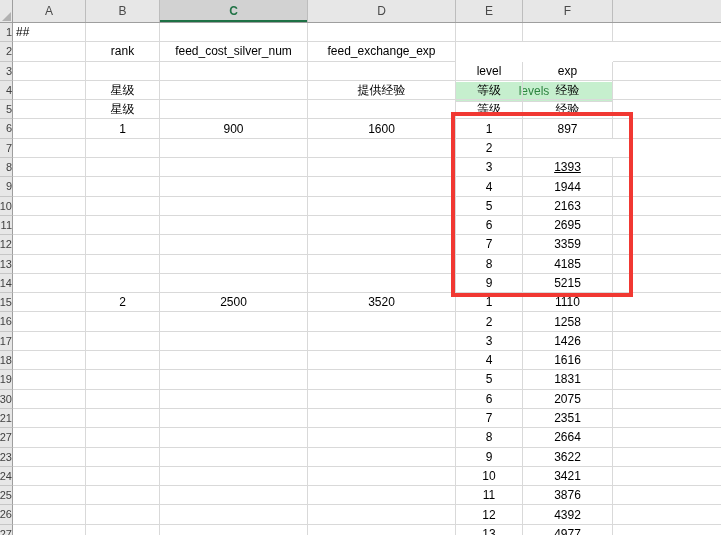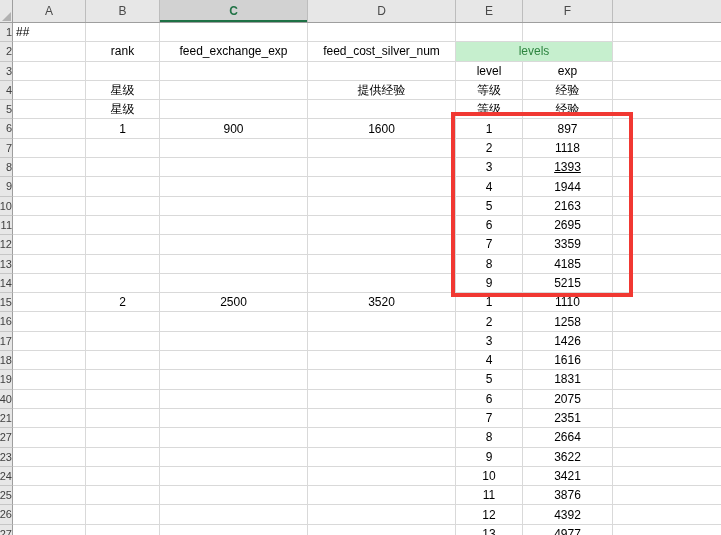--- a/index.html
+++ b/index.html
@@ -59,23 +59,23 @@
         <div class="cell" style="width: 148px;"></div>
         <div class="cell" style="width: 148px;"></div>
         <div class="cell" style="width: 67px;"></div>
         <div class="cell" style="width: 90px;"></div>
         <div class="cell filler" style="width: 108px;"></div>
       </div>
       <div class="row">
         <div class="rowhdr">2</div>
         <div class="cell" style="width: 73px;"></div>
         <div class="cell" style="width: 74px;">rank</div>
+        <div class="cell" style="width: 148px;">feed_cost_silver_num</div>
         <div class="cell" style="width: 148px;">feed_exchange_exp</div>
-        <div class="cell" style="width: 148px;">feed_cost_silver_num</div>
-        <div class="cell good" style="width: 157px;">levels</div>
+        <div class="cell good" style="width: 157px; margin-top: 40px;">levels</div>
         <div class="cell filler" style="width: 108px;"></div>
       </div>
       <div class="row">
         <div class="rowhdr">3</div>
         <div class="cell" style="width: 73px;"></div>
         <div class="cell" style="width: 74px;"></div>
         <div class="cell" style="width: 148px;"></div>
         <div class="cell" style="width: 148px;"></div>
         <div class="cell" style="width: 67px;">level</div>
         <div class="cell" style="width: 90px;">exp</div>
@@ -111,21 +111,20 @@
         <div class="cell" style="width: 90px;">897</div>
         <div class="cell filler" style="width: 108px;"></div>
       </div>
       <div class="row">
         <div class="rowhdr">7</div>
         <div class="cell" style="width: 73px;"></div>
         <div class="cell" style="width: 74px;"></div>
         <div class="cell" style="width: 148px;"></div>
         <div class="cell" style="width: 148px;"></div>
         <div class="cell" style="width: 67px;">2</div>
-        <div class="cell" style="width: 90px;">1118</div>
         <div class="cell filler" style="width: 108px;"></div>
       </div>
       <div class="row">
         <div class="rowhdr">8</div>
         <div class="cell" style="width: 73px;"></div>
         <div class="cell" style="width: 74px;"></div>
         <div class="cell" style="width: 148px;"></div>
         <div class="cell" style="width: 148px;"></div>
         <div class="cell" style="width: 67px;">3</div>
         <div class="cell" style="width: 90px; text-decoration: underline;">1393</div>
@@ -235,21 +234,21 @@
         <div class="rowhdr">19</div>
         <div class="cell" style="width: 73px;"></div>
         <div class="cell" style="width: 74px;"></div>
         <div class="cell" style="width: 148px;"></div>
         <div class="cell" style="width: 148px;"></div>
         <div class="cell" style="width: 67px;">5</div>
         <div class="cell" style="width: 90px;">1831</div>
         <div class="cell filler" style="width: 108px;"></div>
       </div>
       <div class="row">
-        <div class="rowhdr">40</div>
+        <div class="rowhdr">30</div>
         <div class="cell" style="width: 73px;"></div>
         <div class="cell" style="width: 74px;"></div>
         <div class="cell" style="width: 148px;"></div>
         <div class="cell" style="width: 148px;"></div>
         <div class="cell" style="width: 67px;">6</div>
         <div class="cell" style="width: 90px; text-align: center;">2075</div>
         <div class="cell filler" style="width: 108px;"></div>
       </div>
       <div class="row">
         <div class="rowhdr">21</div>

